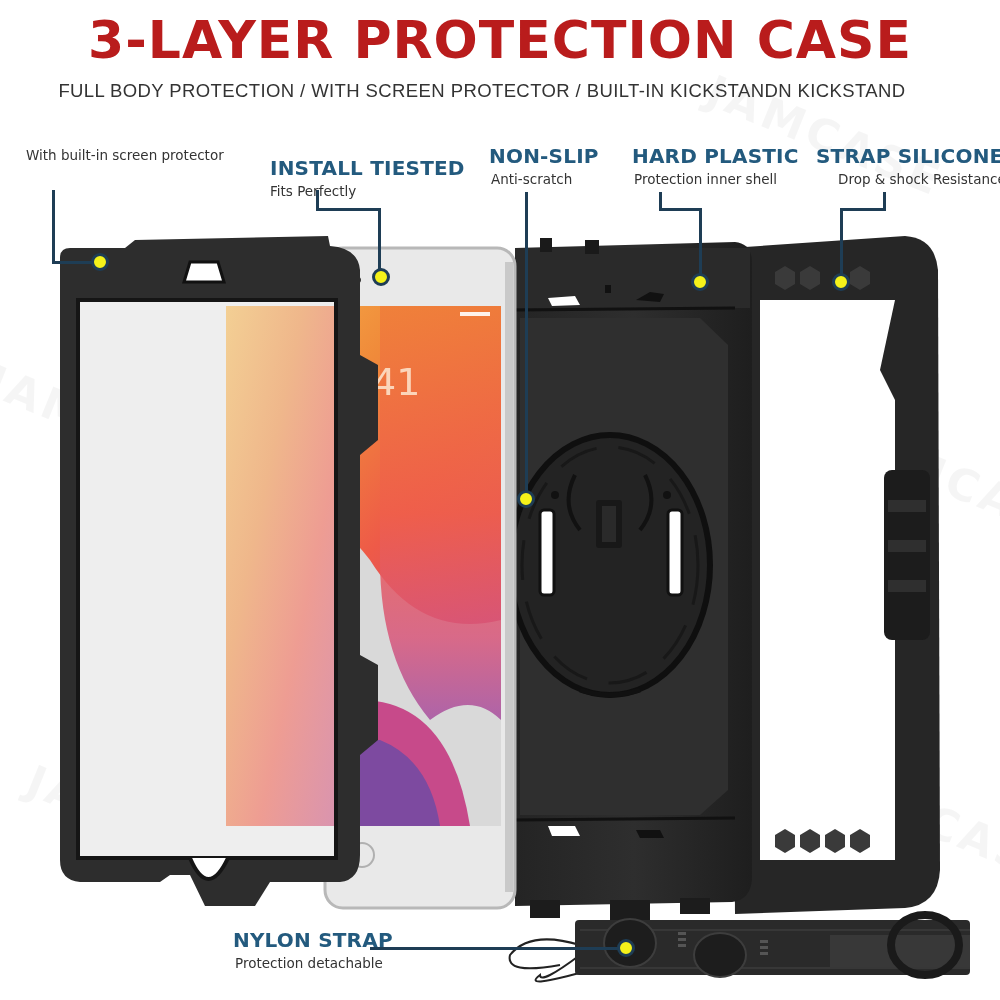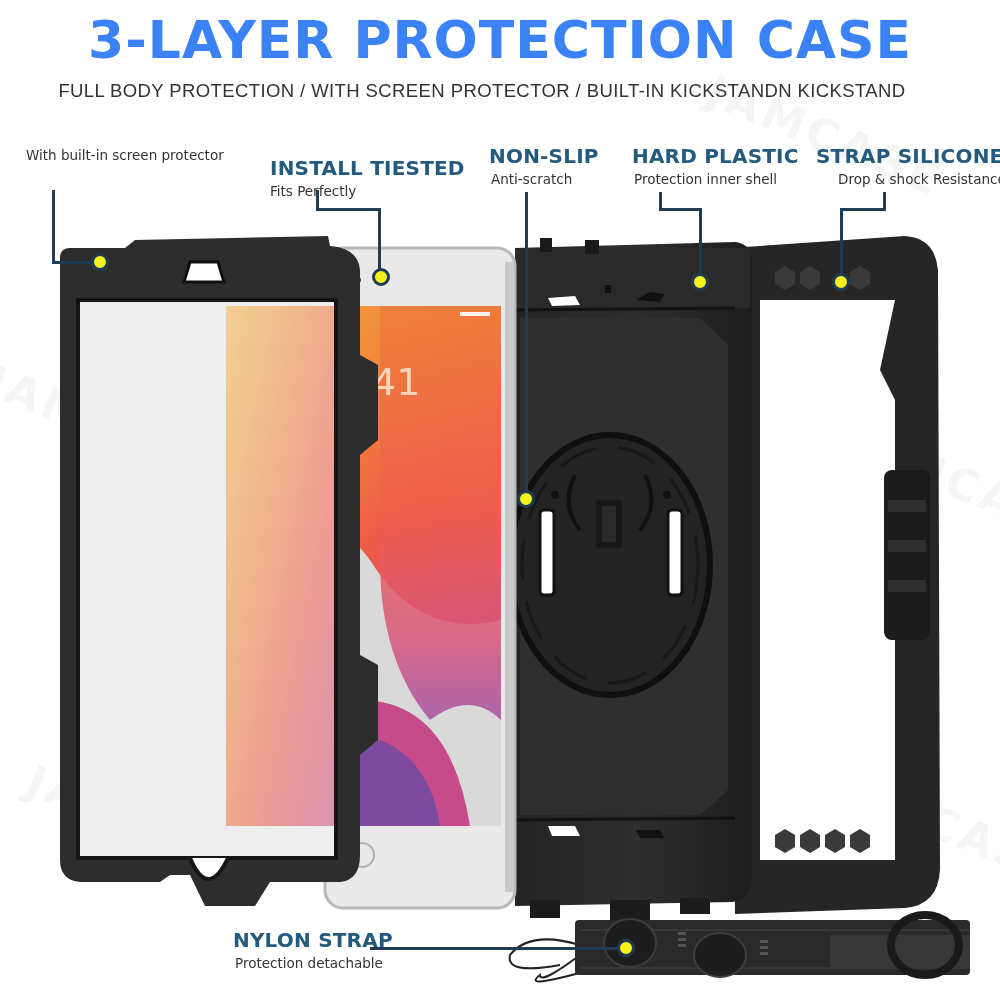--- a/index.html
+++ b/index.html
@@ -1,18 +1,18 @@
 <!DOCTYPE html>
 <html><head>
 <meta charset="utf-8">
 <style>
   html, body { margin:0; padding:0; }
   body { width:1000px; height:1000px; background:#ffffff; position:relative; overflow:hidden; font-family:"Liberation Sans", sans-serif; }
   .abs { position:absolute; }
-  .title { left:0; top:10px; width:1000px; text-align:center; font-family:"DejaVu Sans", sans-serif; font-weight:bold; font-size:52px; letter-spacing:1px; color:#3b82f6; }
+  .title { left:0; top:10px; width:1000px; text-align:center; font-family:"DejaVu Sans", sans-serif; font-weight:bold; font-size:52px; letter-spacing:1px; color:#b91c1c; }
   .subtitle { left:0; top:80px; width:964px; text-align:center; font-family:"Liberation Sans", sans-serif; font-size:18.5px; color:#333; letter-spacing:0.4px; }
   .lbl-h { font-family:"DejaVu Sans", sans-serif; font-weight:bold; font-size:20px; color:#235a7e; white-space:nowrap; letter-spacing:0.2px; }
   .lbl-s { font-family:"DejaVu Sans", sans-serif; font-size:13.5px; color:#333; white-space:nowrap; margin-top:3px; }
   .leader { position:absolute; background:#1e3d55; }
   .dot { position:absolute; width:12px; height:12px; border-radius:50%; background:#f4f21a; border:3px solid #1e3d55; box-sizing:content-box; }
   svg { position:absolute; left:0; top:0; }
   .watermark { font-family:"DejaVu Sans", sans-serif; font-size:44px; font-weight:bold; color:#000; opacity:0.035; transform:rotate(22deg); letter-spacing:4px; }
 </style>
 </head>
 <body>

